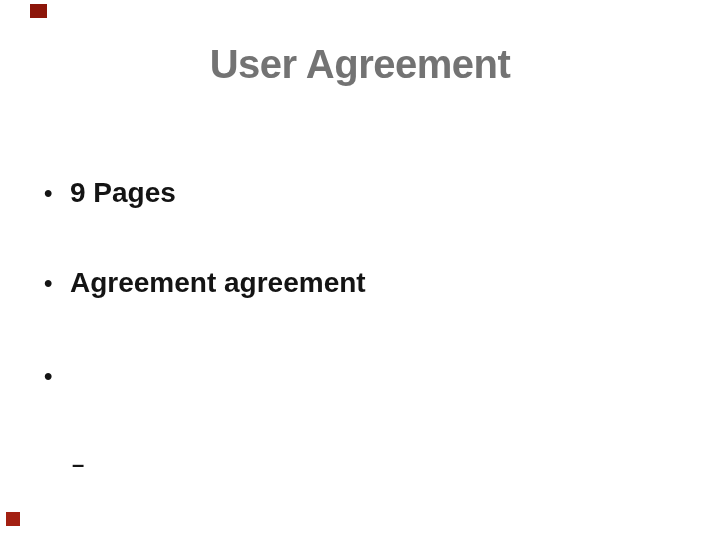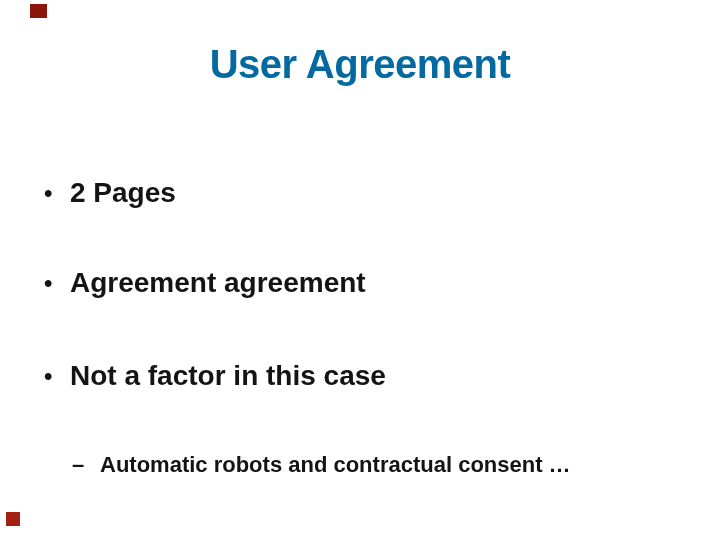--- a/index.html
+++ b/index.html
@@ -33,21 +33,21 @@
   }
   .title {
     position: absolute;
     top: 42px;
     left: 0;
     width: 100%;
     margin: 0;
     text-align: center;
     font-size: 40px;
     font-weight: 700;
-    color: #0369a1;
+    color: #737373;
     letter-spacing: -0.5px;
   }
   .bullet-line {
     position: absolute;
     left: 44px;
     right: 20px;
     display: flex;
     align-items: flex-start;
     color: #141414;
     font-weight: 700;
@@ -84,32 +84,30 @@
 
   <div class="accent accent-top" style="background: rgb(140, 21, 9);"></div>
   <div class="accent accent-bottom" style="background: rgb(163, 32, 18);"></div>
 
   <h1 class="title">User Agreement</h1>
 
   <div>
 
     <div class="bullet-line level1 b1" style="color: rgb(20, 20, 20);">
       <span class="marker">•</span>
-      <span class="text">2 Pages</span>
+      <span class="text">9 Pages</span>
     </div>
 
     <div class="bullet-line level1 b2" style="color: rgb(20, 20, 20);">
       <span class="marker">•</span>
       <span class="text">Agreement agreement</span>
     </div>
 
     <div class="bullet-line level1 b3" style="color: rgb(20, 20, 20);">
       <span class="marker">•</span>
-      <span class="text">Not a factor in this case</span>
     </div>
 
     <div class="bullet-line level2 b4" style="color: rgb(20, 20, 20);">
       <span class="marker">–</span>
-      <span class="text">Automatic robots and contractual consent …</span>
     </div>
 
   </div>
 </div>
 
 </body></html>

